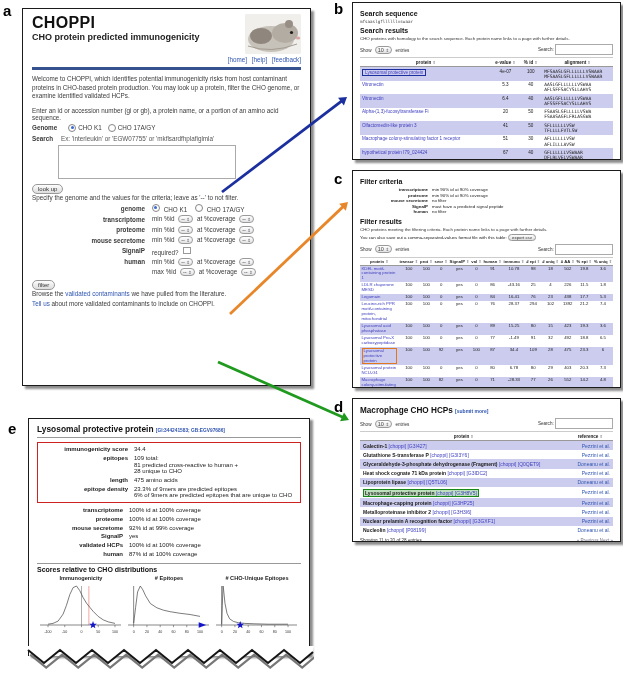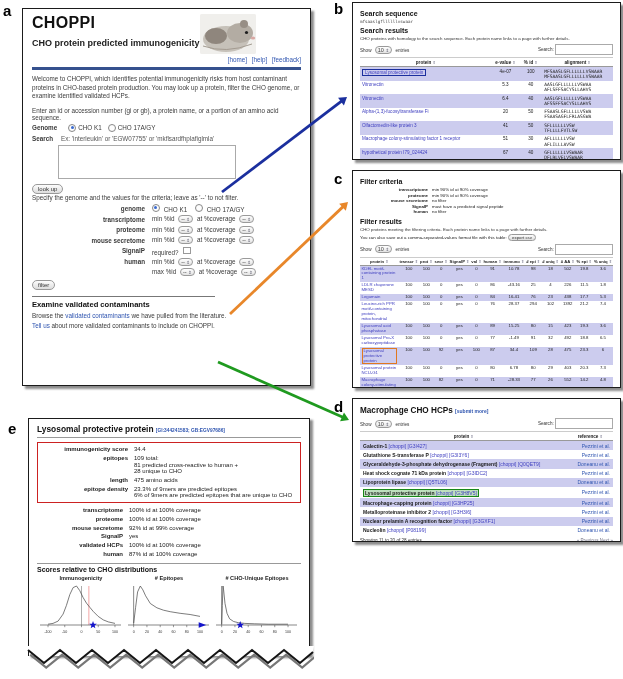--- a/index.html
+++ b/index.html
@@ -5,23 +5,23 @@
   html,body{margin:0;padding:0;background:#fff;}
   body{width:623px;height:679px;position:relative;font-family:"Liberation Sans",sans-serif;color:#222;}
   .stage{position:absolute;inset:0;background:#fff;overflow:hidden;}
   .plabel{position:absolute;font-weight:bold;font-size:15px;color:#000;z-index:9;}
   .panel{position:absolute;background:#fff;border:1.6px solid #1b1b1b;box-shadow:2.5px 2.5px 2px rgba(0,0,0,.45);box-sizing:border-box;overflow:hidden;}
   a{text-decoration:none;cursor:pointer;}
   .blue{color:#2f55b0;}
   .plink{color:#4040c0;}
   
   #panel-a{left:22px;top:8px;width:289px;height:378px;padding:5px 9px;font-size:6.3px;color:#3a3a3a;}
-  .pa-head{display:flex;align-items:flex-start;}
+  .pa-head{display:flex;justify-content:space-between;align-items:flex-start;}
   .pa-title{font-size:16px;font-weight:bold;color:#111;letter-spacing:.3px;}
-  .pa-sub{font-size:9px;font-weight:bold;color:#222;margin-top:6px;}
+  .pa-sub{font-size:9px;font-weight:bold;color:#222;}
   .hamster{background:#f2f1ee;border-radius:2px;}
   .pa-nav{text-align:right;font-size:6.3px;margin-top:2px;}
   .pa-nav a{margin-left:3px;}
   .pa-rule{height:3px;background:#35518e;margin:4px 0 5px 0;}
   .pa-welcome{margin:0 0 6px 0;line-height:1.35;}
   .sect-head{font-size:7.6px;font-weight:bold;color:#111;border-top:1px solid #777;width:62%;padding-top:3px;margin:6px 0 3px 0;}
   .arow{margin:3px 0;display:flex;align-items:center;}
   .flabel{font-weight:bold;margin-right:5px;}
   .radio{display:inline-block;width:6px;height:6px;border:1px solid #888;border-radius:50%;margin:0 2px 0 6px;position:relative;background:#fdfdfd;}
   .radio.on::after{content:"";position:absolute;left:1.4px;top:1.4px;width:3px;height:3px;border-radius:50%;background:#3a6ad0;}
@@ -175,21 +175,20 @@
         <span class="sel"><span>--</span> <span class="car">⇕</span></span></span>
 
       <span class="lab"></span>
       <span><span>max %id</span>
         <span class="sel"><span>--</span> <span class="car">⇕</span></span>
         <span>at %coverage</span>
         <span class="sel"><span>--</span> <span class="car">⇕</span></span></span>
     </div>
     <button class="btn">filter</button>
 
-    <div class="sect-head" style="width:68%">Examine validated contaminants</div>
     <div>
       <span>Browse the </span><a class="blue">validated contaminants</a><span> we have pulled from the literature.</span>
     </div>
     <div style="margin-top:3px">
       <a class="blue">Tell us</a><span> about more validated contaminants to include on CHOPPI.</span>
     </div>
   </div>
 
   <div class="panel dpanel" id="panel-b">
     <div class="h1">Search sequence</div>

